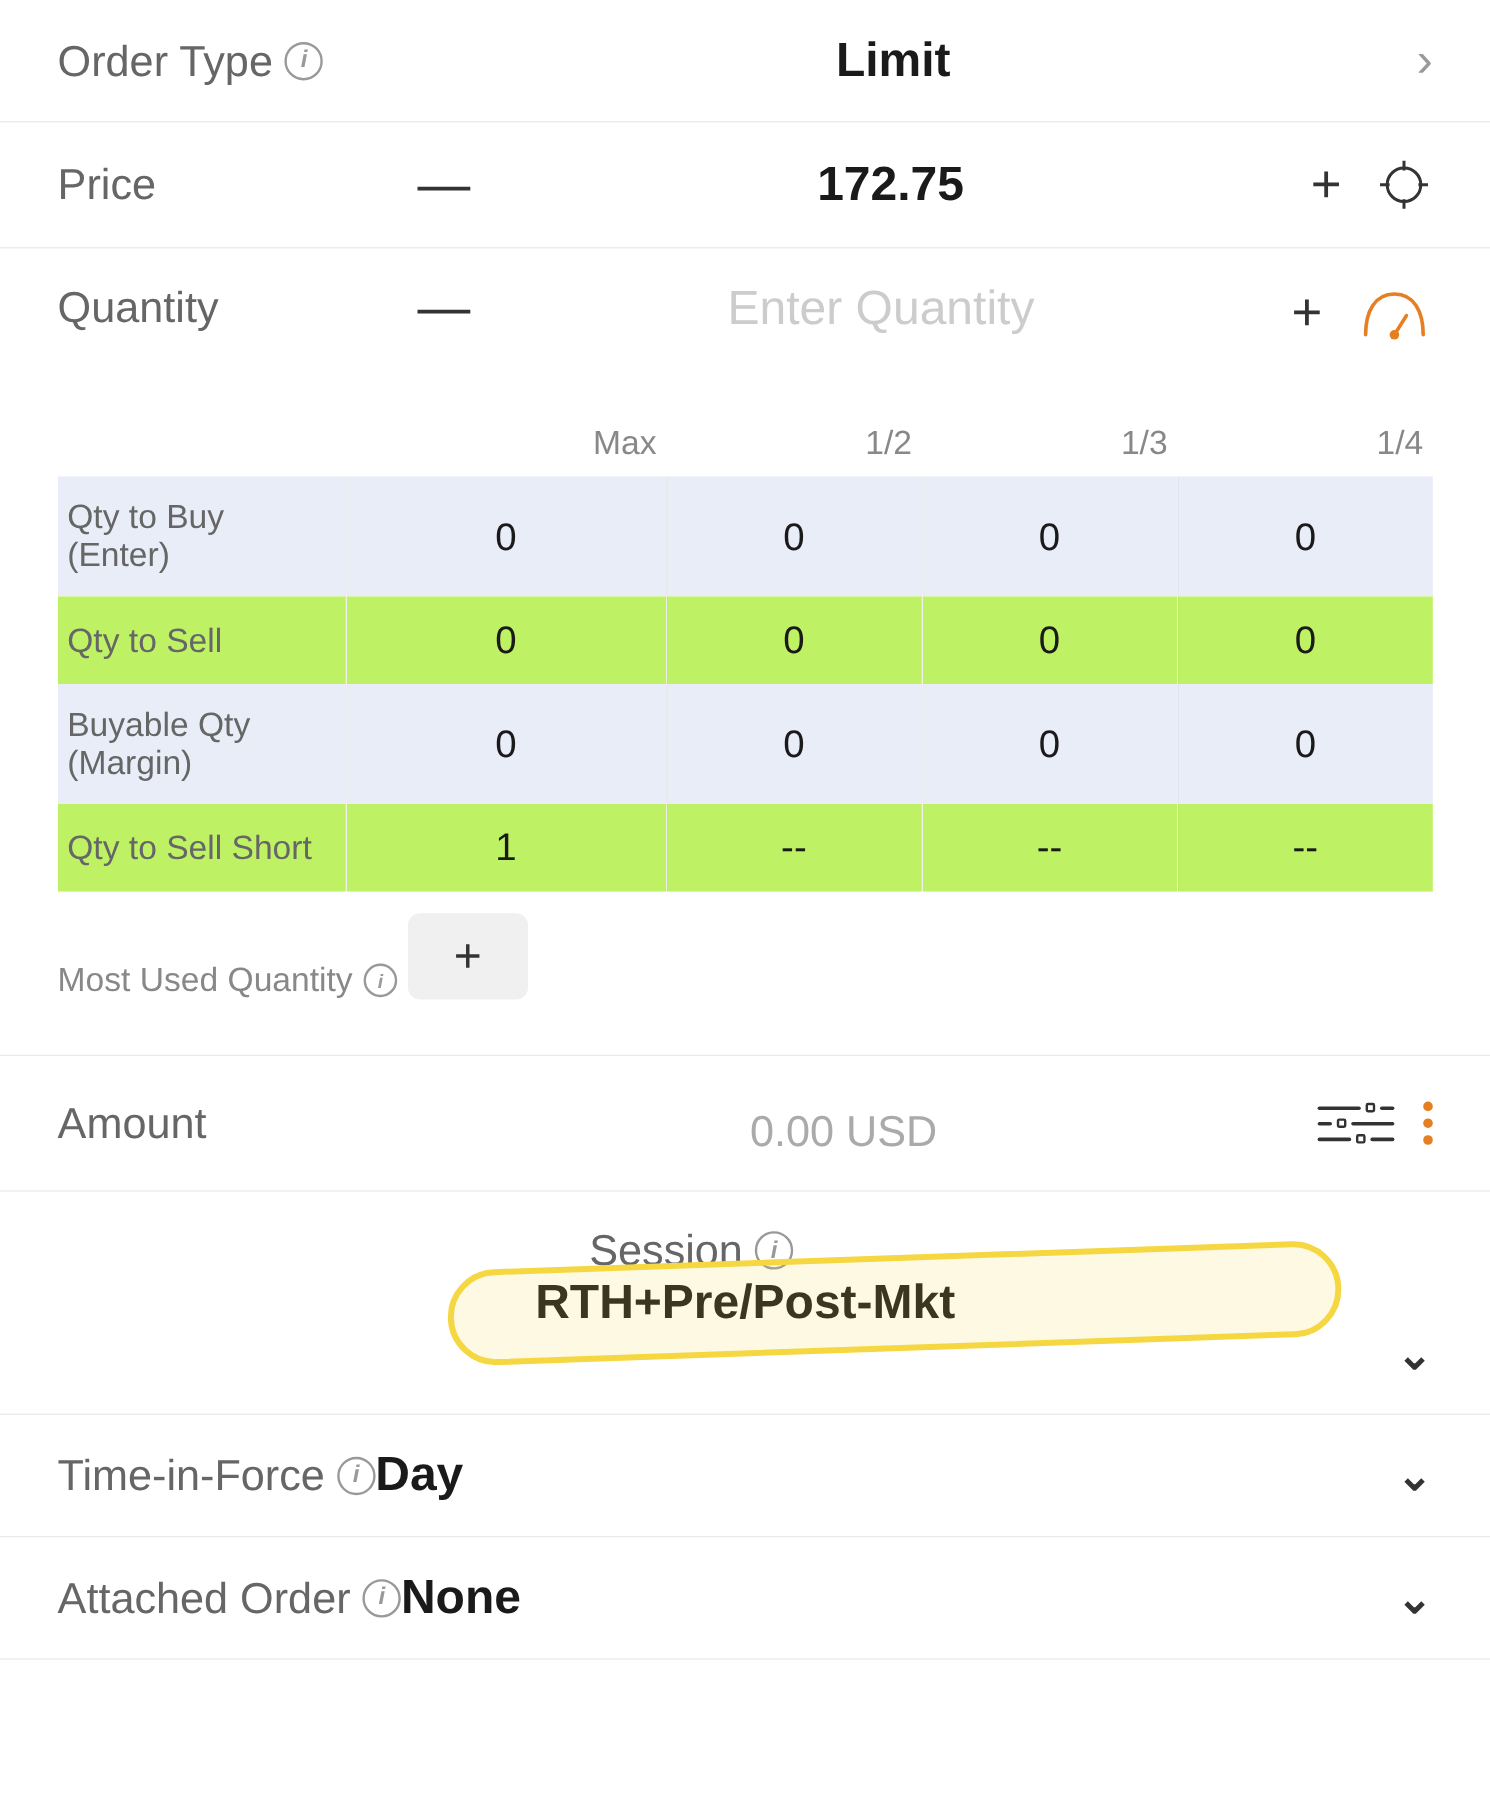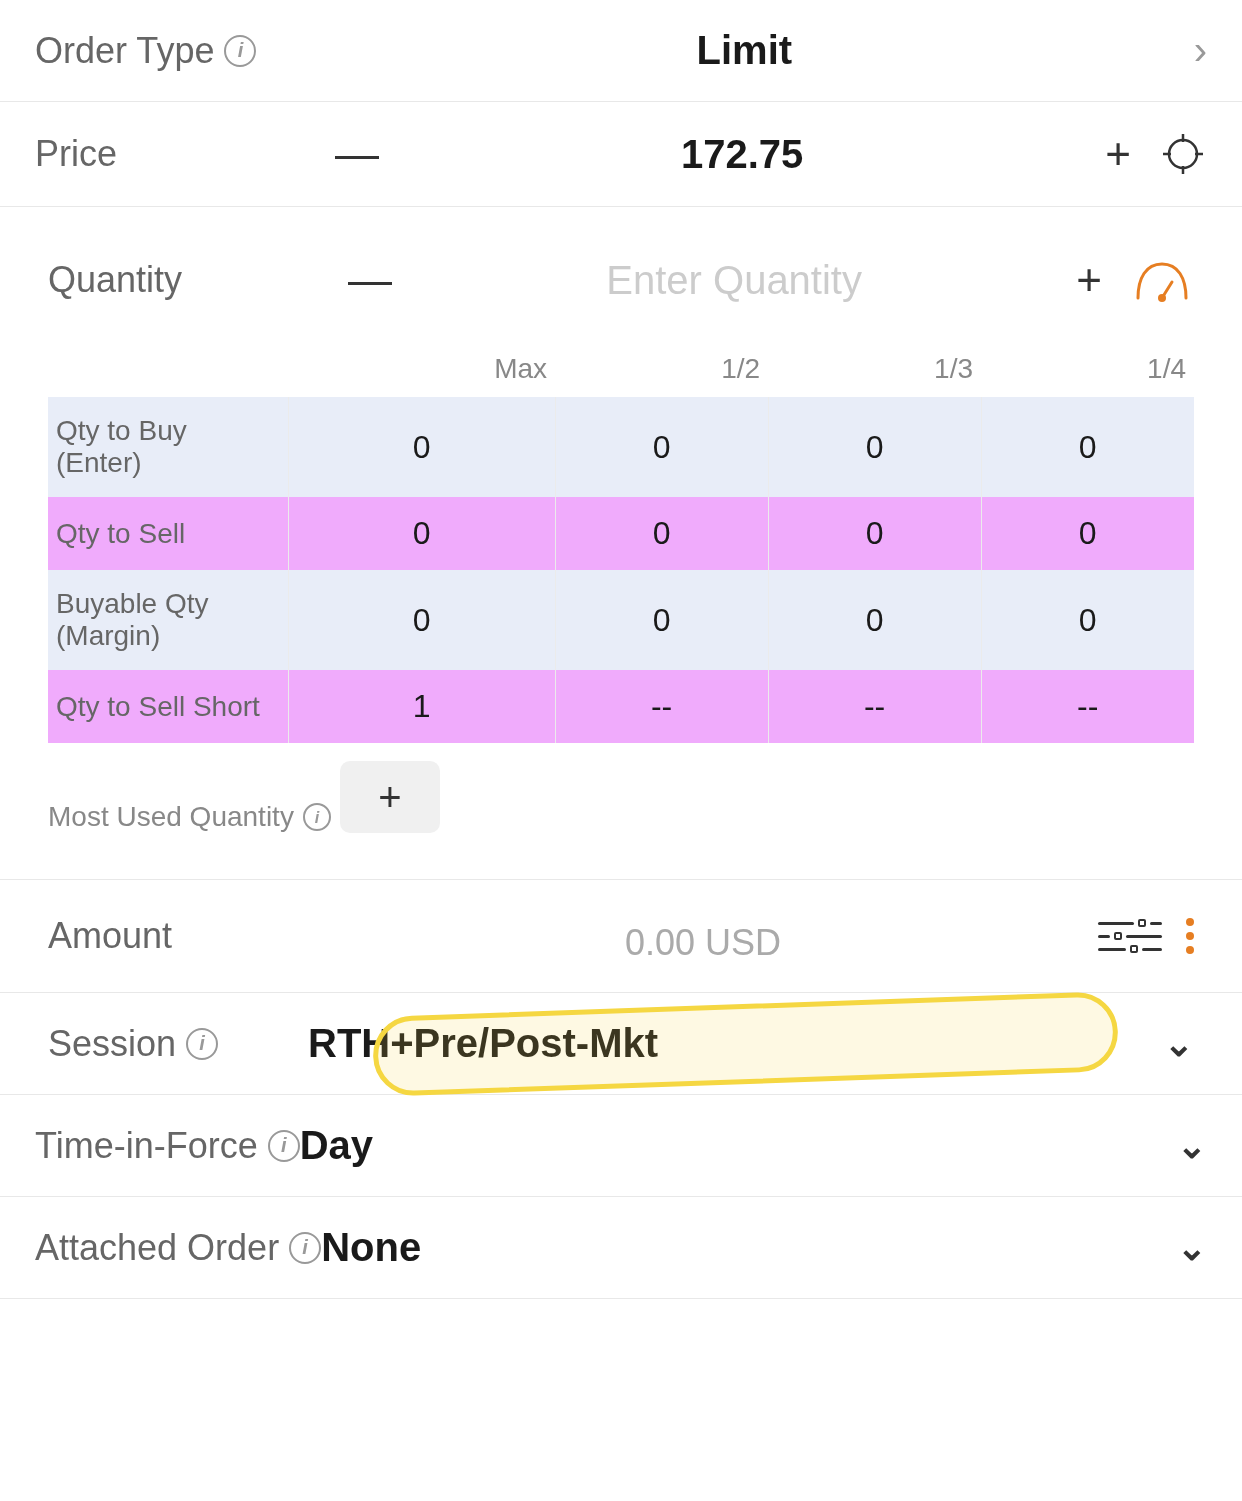--- a/index.html
+++ b/index.html
@@ -7,21 +7,21 @@
       font-family: -apple-system, BlinkMacSystemFont, 'SF Pro Text', 'Helvetica Neue', sans-serif;
       background: #ffffff;
       width: 1242px;
       min-height: 1501px;
       color: #1a1a1a;
     }
 
     .row {
       display: flex;
       align-items: center;
-      padding: 28px 35px;
+      padding: 28px 48px;
       border-bottom: 1.5px solid #e8e8e8;
       min-height: 90px;
     }
 
     .row-label {
       font-size: 36px;
       color: #666;
       font-weight: 400;
       min-width: 260px;
       display: flex;
@@ -92,21 +92,21 @@
     }
 
     
     .quantity-row {
       padding: 28px 48px;
       border-bottom: 1.5px solid #e8e8e8;
     }
 
     .quantity-top {
       display: flex;
-      align-items: center;
+      align-items: flex-start;
       min-height: 90px;
     }
 
     .qty-input-placeholder {
       font-size: 40px;
       color: #ccc;
       font-weight: 400;
       flex: 1;
       text-align: center;
     }
@@ -148,21 +148,21 @@
 
     .qty-table td:not(:first-child) {
       border-left: 1.5px solid rgba(0,0,0,0.08);
     }
 
     .row-blue {
       background: #e8edf8;
     }
 
     .row-pink {
-      background: #f0abfc;
+      background: #bef264;
     }
 
     .most-used-row {
       display: flex;
       align-items: flex-end;
       padding: 18px 0;
       background: transparent;
     }
 
     .most-used-label {
@@ -220,20 +220,21 @@
     }
 
     
     .session-row {
       display: flex;
       align-items: center;
       padding: 28px 48px;
       border-bottom: 1.5px solid #e8e8e8;
       min-height: 100px;
       position: relative;
+      flex-direction: column;
     }
 
     .session-highlight {
       position: absolute;
       left: 30%;
       top: 50%;
       transform: translateY(-50%);
       width: 60%;
       height: 80px;
       border: 5px solid #f5d742;

